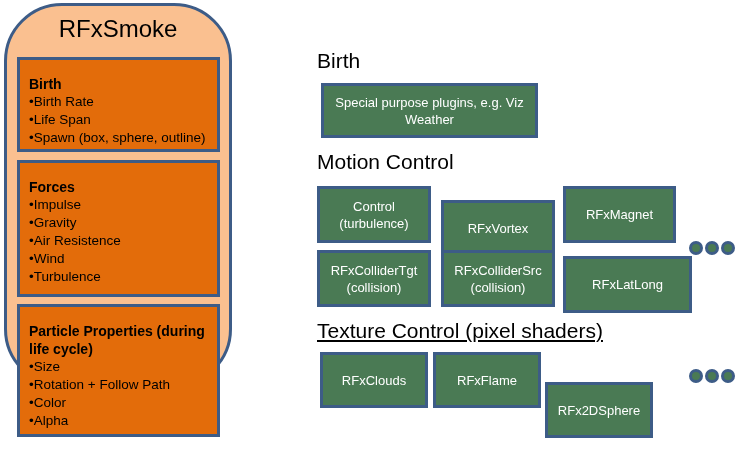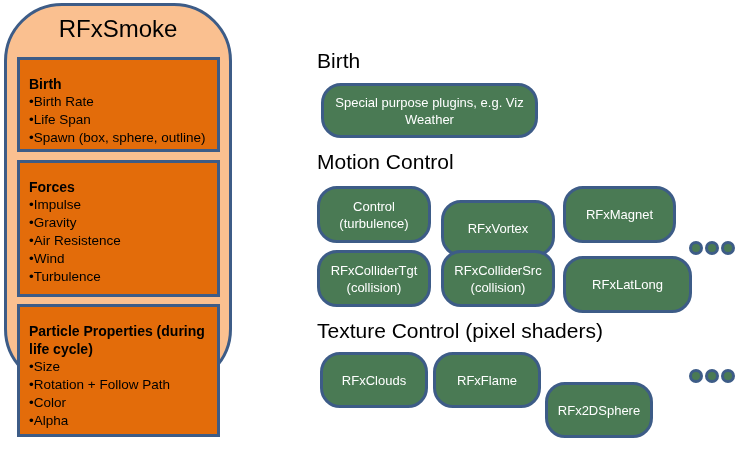--- a/index.html
+++ b/index.html
@@ -59,28 +59,28 @@
   
   .section-heading {
     position: absolute;
     font-size: 21px;
     line-height: 24px;
     color: var(--heading-text, #000);
     white-space: nowrap;
   }
   .h-birth   { left: 317px; top: 49px; }
   .h-motion  { left: 317px; top: 150px; }
-  .h-texture { left: 317px; top: 319px; }
+  .h-texture { left: 317px; top: 319px; text-decoration: underline; }
 
   .green-box {
     position: absolute;
     box-sizing: border-box;
     background: var(--green, #4A7A54);
     border: 3px solid var(--border-blue, #3D5C87);
-    border-radius: 20px;
+    border-radius: 0;
     color: var(--box-text, #fff);
     font-size: 13px;
     line-height: 17px;
     display: flex;
     align-items: center;
     justify-content: center;
     text-align: center;
     padding: 2px 4px;
   }
   .gb-special { left: 321px; top: 83px;  width: 217px; height: 55px; }

